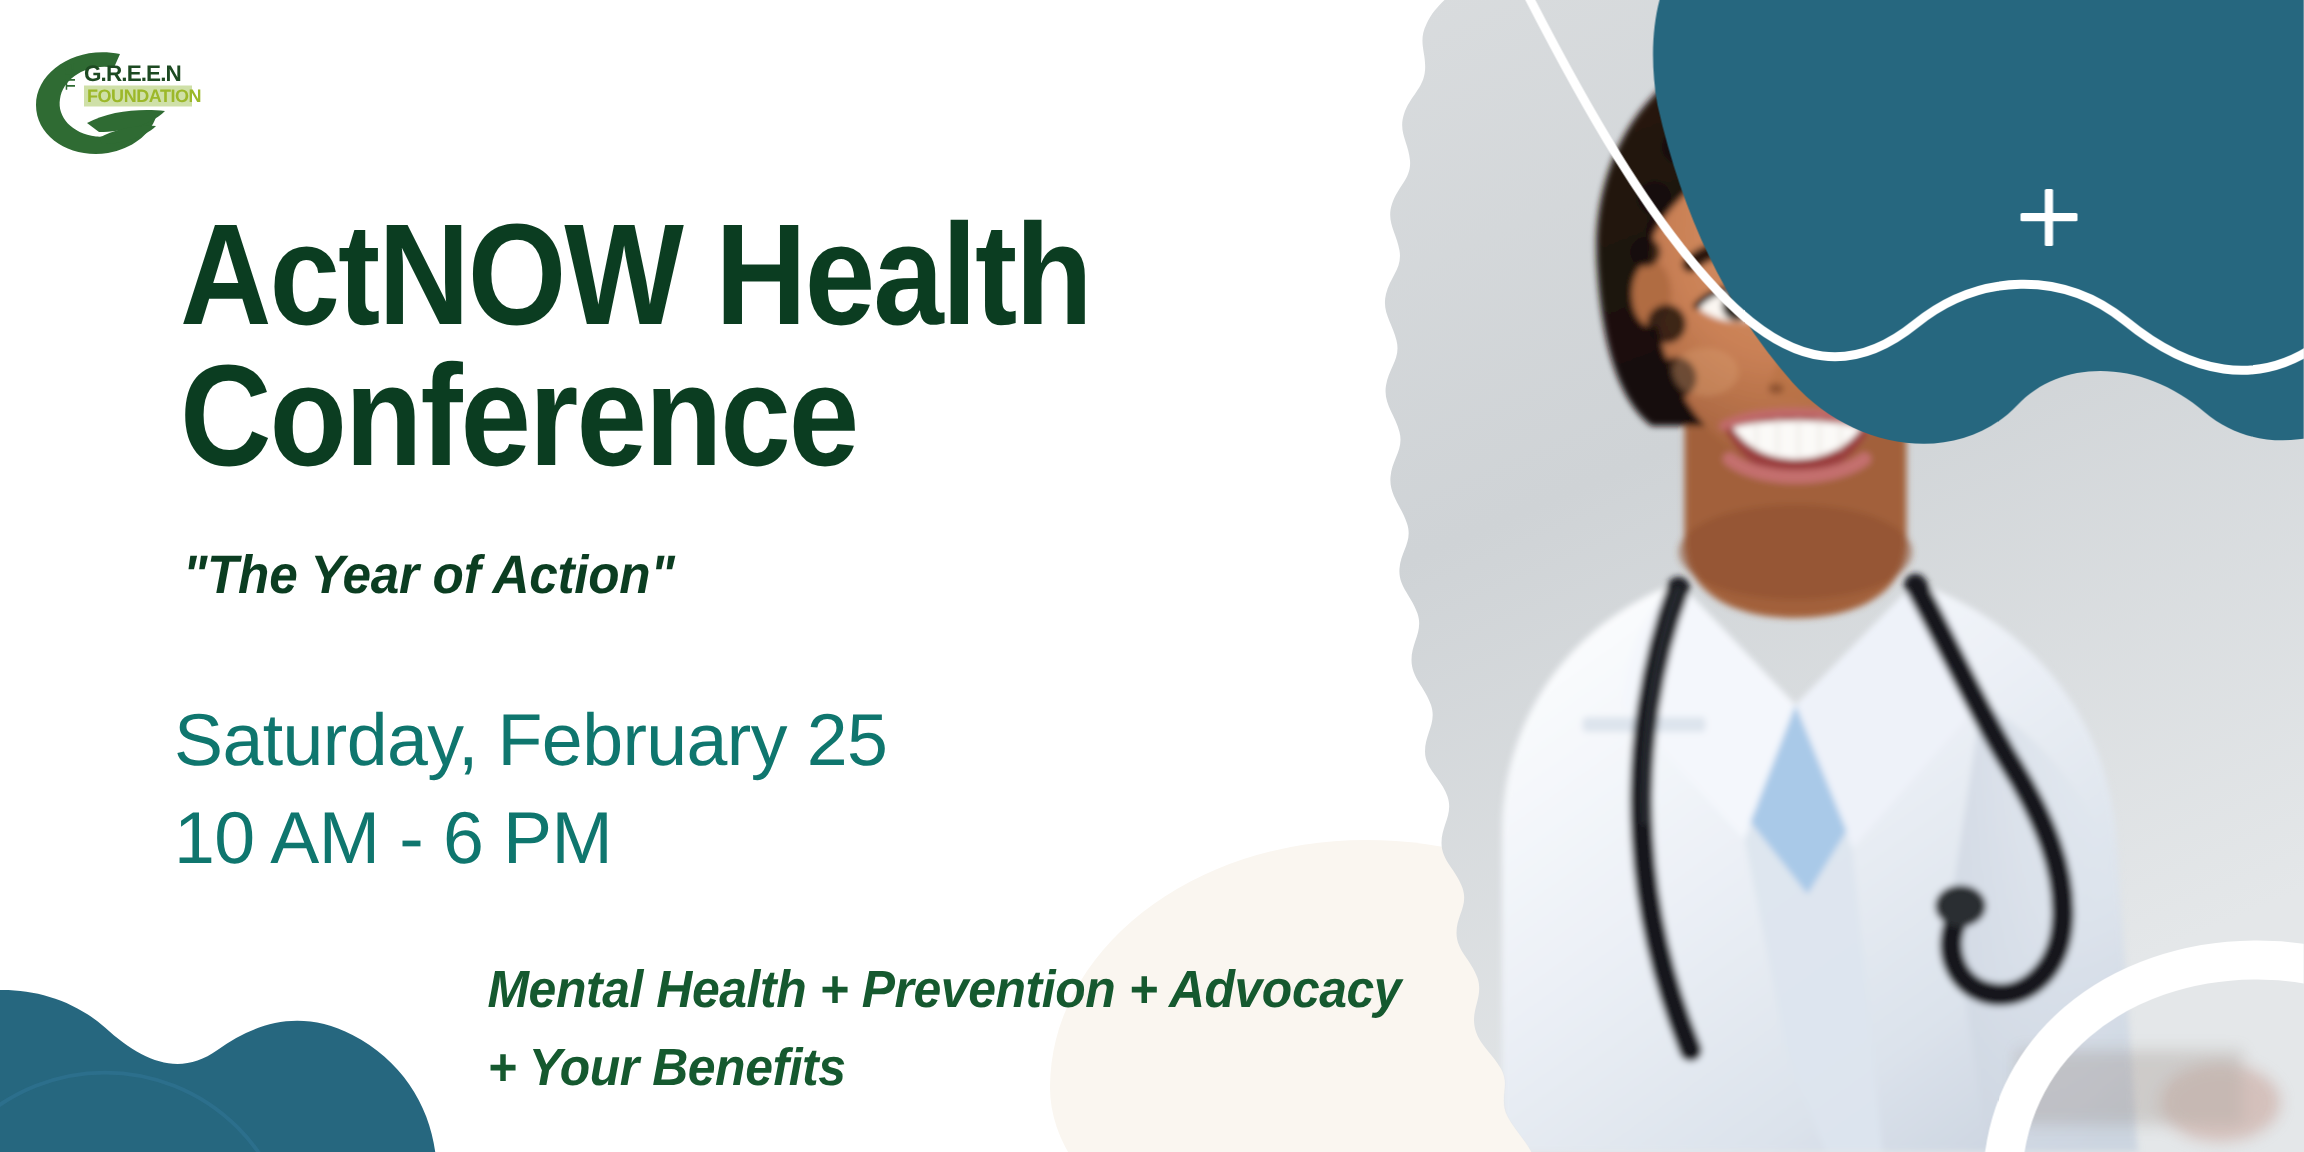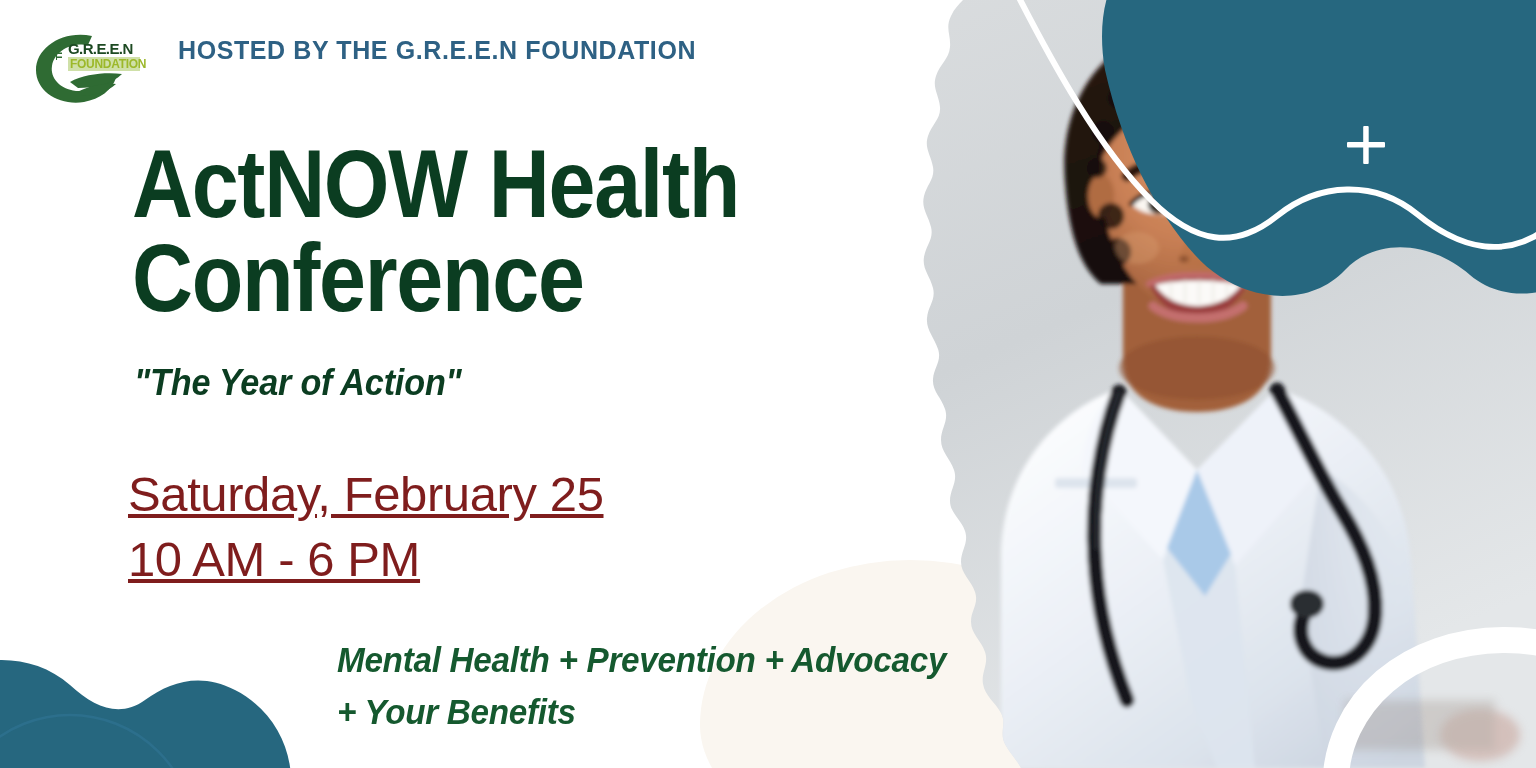--- a/index.html
+++ b/index.html
@@ -34,21 +34,21 @@
   .photo-panel {
     position:absolute;
     left:905px; top:0;
     width:631px; height:768px;
     z-index:4;
     overflow:hidden;
   }
   .photo-panel svg { display:block; }
 
   
-  .content { position:absolute; left:12px; top:0; width:960px; height:680px; z-index:6; }
+  .content { position:absolute; left:0; top:0; width:960px; height:680px; z-index:6; }
 
   
   .logo-row {
     position:absolute; left:14px; top:28px;
     display:flex; align-items:center; gap:14px;
   }
   .logo-mark { width:122px; height:78px; position:relative; flex:0 0 auto; }
   .logo-mark svg { display:block; }
   .hosted-by {
     font-size:25px; font-weight:600; letter-spacing:0.6px;
@@ -75,21 +75,21 @@
     position:absolute; left:122px; top:362px;
     font-size:36px; font-weight:bold; font-style:italic;
     color:#0B3D21; letter-spacing:-0.2px;
     transform:scaleX(0.95); transform-origin:left top;
   }
 
   
   .datetime {
     position:absolute; left:116px; top:462px;
     font-size:49px; font-weight:400; line-height:1.33;
-    color:#7f1d1d; letter-spacing:-0.4px;text-decoration:underline;
+    color:#0f766e; letter-spacing:-0.4px;
   }
   .datetime div { white-space:nowrap; }
 
   
   .topics {
     position:absolute; left:325px; top:634px;
     width:680px;
     font-size:35px; font-weight:bold; font-style:italic;
     line-height:1.48; color:#15592F;
     letter-spacing:-0.3px;
@@ -344,21 +344,20 @@
           <text x="36" y="32" fill="#2F6B33" font-family="'Liberation Sans', sans-serif" font-size="9" font-weight="bold" transform="rotate(-90 36 32)">THE</text>
 
           <text x="42" y="26" fill="#1D4A22" font-family="'Liberation Sans', sans-serif" font-size="15" font-weight="bold" letter-spacing="-0.6">G.R.E.E.N</text>
 
           <rect x="42" y="29" width="72" height="14" fill="#CFE0A8"></rect>
           <text x="44" y="40" fill="#9CB82A" font-family="'Liberation Sans', sans-serif" font-size="12" font-weight="bold" letter-spacing="-0.3">FOUNDATION</text>
         </svg>
       </div>
     </div>
 
-    <div class="hosted-by">HOSTED BY THE G.R.E.E.N FOUNDATION</div>
 
     <div class="headline">
       <div>ActNOW Health</div>
       <div>Conference</div>
     </div>
 
     <div class="tagline">"The Year of Action"</div>
 
     <div class="datetime">
       <div>Saturday, February 25</div>

